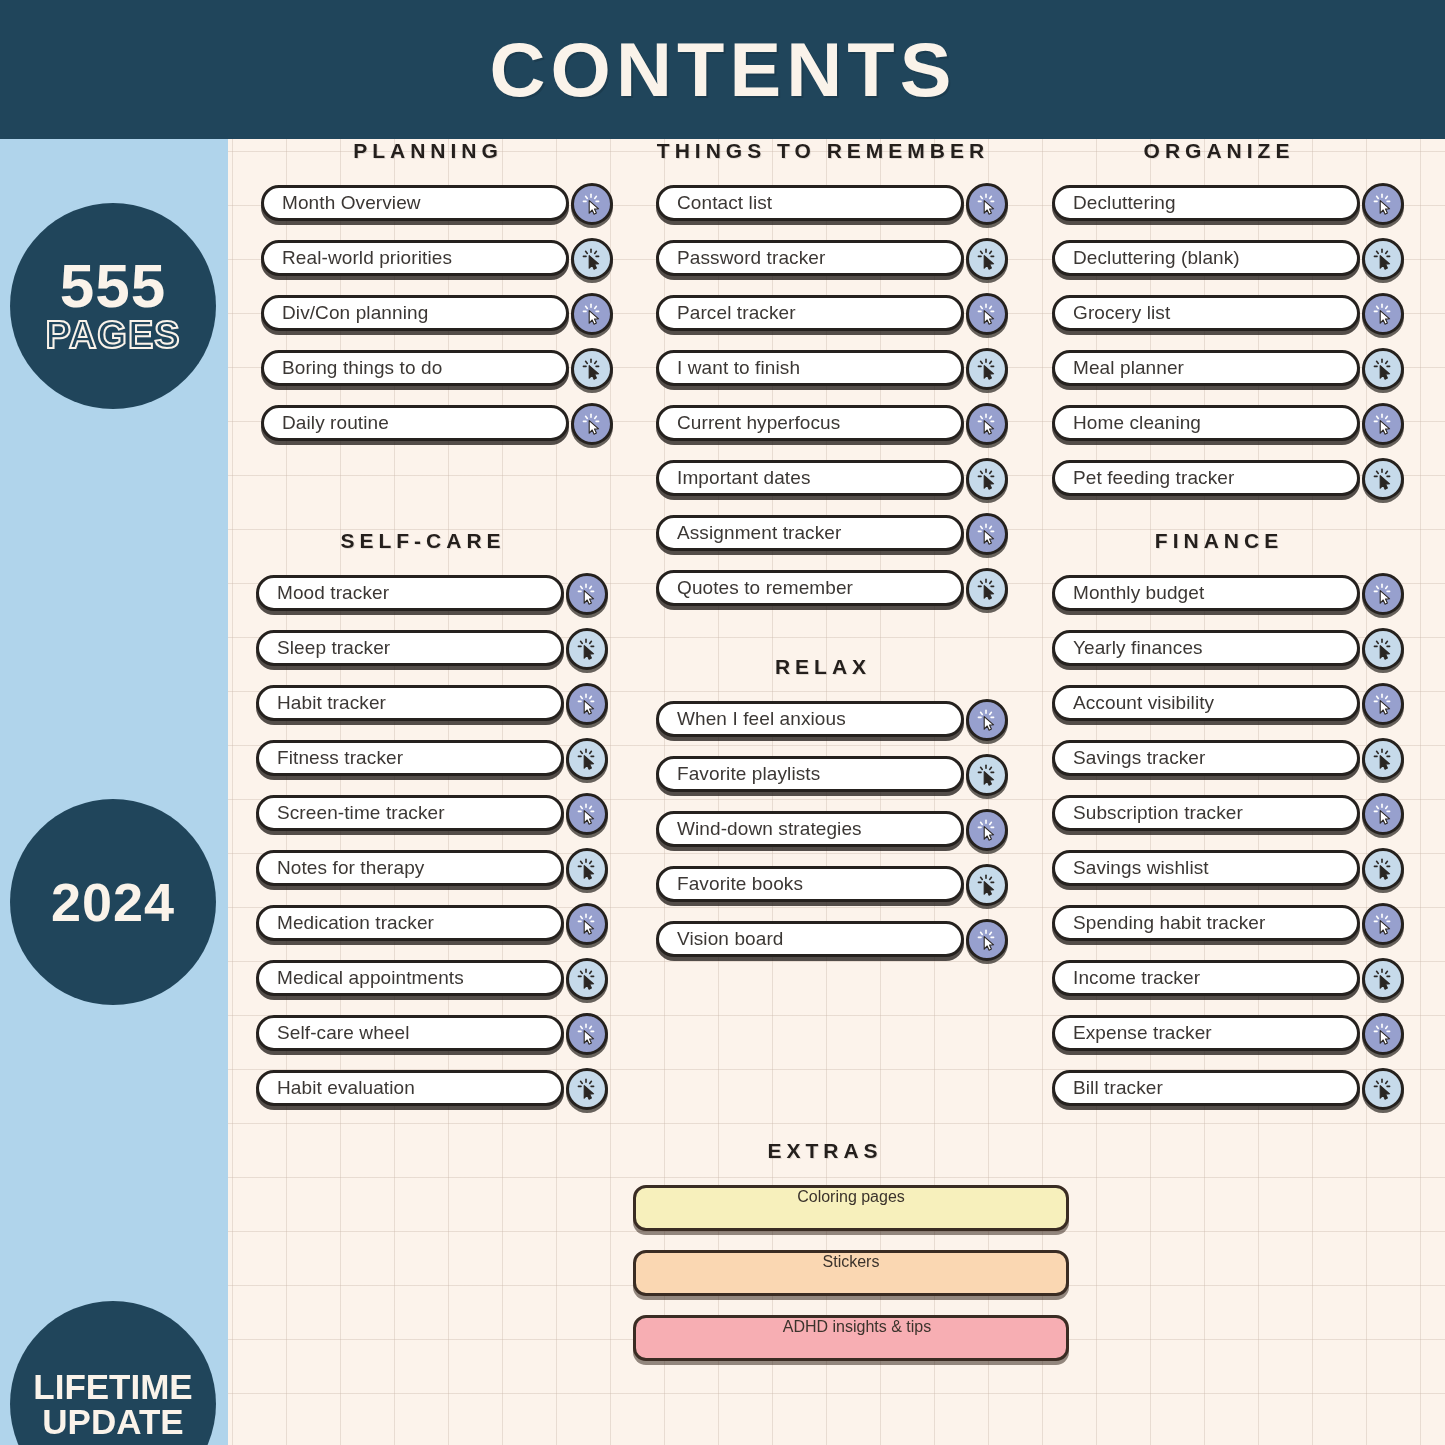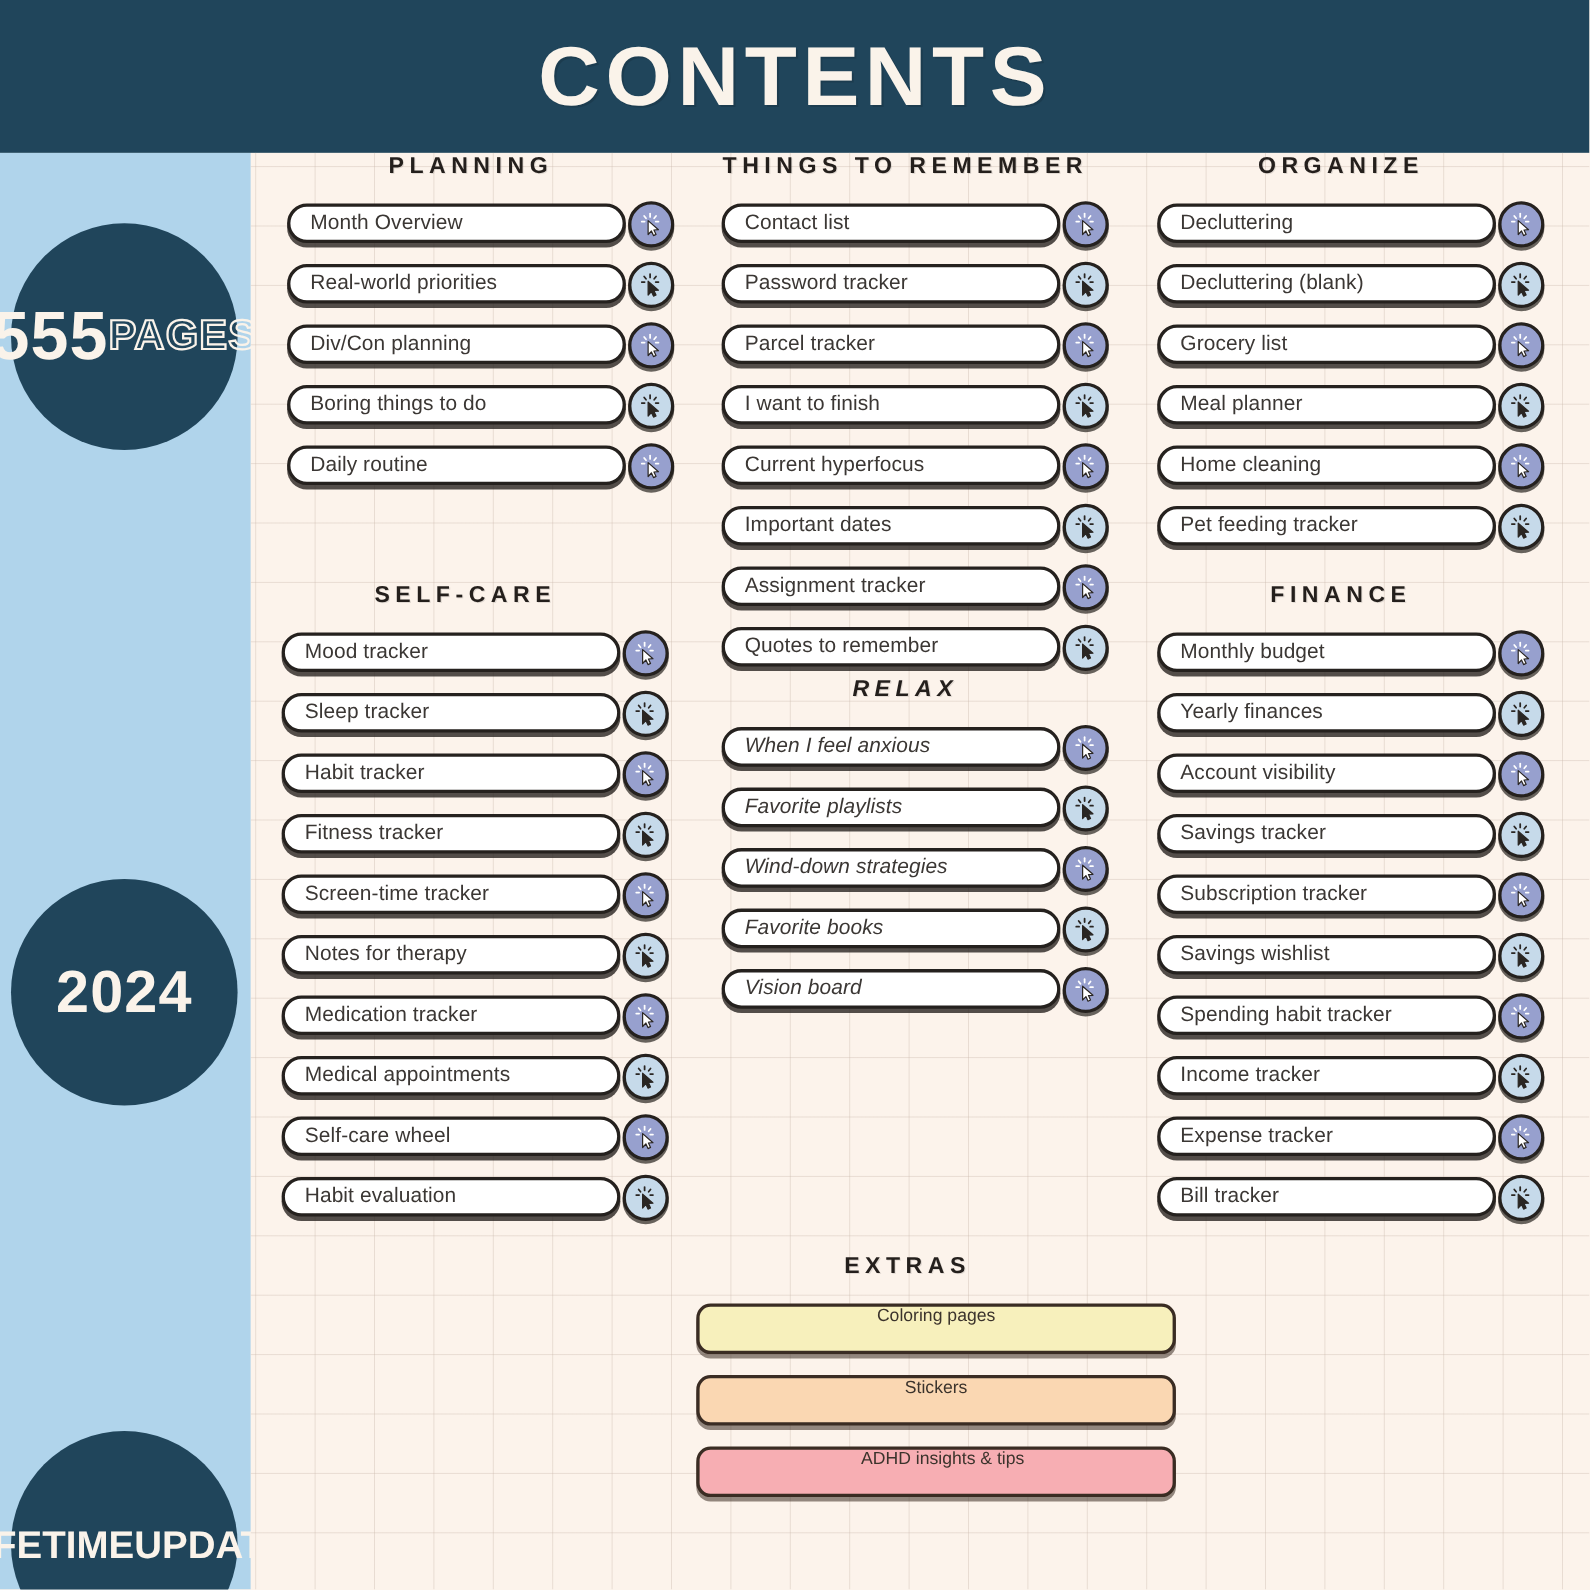--- a/index.html
+++ b/index.html
@@ -29,21 +29,21 @@
 
   
   .sidebar{
     position:absolute;left:0;top:139px;width:228px;height:1306px;
     background:#B0D4EB;
   }
   .badge{
     position:absolute;
     border-radius:50%;
     background:#20455B;
-    display:flex;flex-direction:row;align-items:center;justify-content:center;
+    display:flex;flex-direction:column;align-items:center;justify-content:center;
     text-align:center;
     color:#FAF3EA;
   }
   .badge-pages{left:10px;top:64px;width:206px;height:206px;}
   .badge-year{left:10px;top:660px;width:206px;height:206px;}
   .badge-update{left:10px;top:1162px;width:206px;height:206px;}
 
   .pages-num{
     font-size:62px;font-weight:bold;line-height:.95;
     letter-spacing:1px;
@@ -66,21 +66,21 @@
       linear-gradient(to bottom, rgba(205,188,176,.42) 1px, transparent 1px);
     background-size:54px 54px;
     background-position:4px 12px;
     overflow:hidden;
   }
 
   .col{position:absolute;}
   .col-planning{left:33px;top:0px;width:350px;}
   .col-selfcare{left:28px;top:390px;width:350px;}
   .col-remember{left:428px;top:0px;width:350px;}
-  .col-relax{left:428px;top:476px;width:350px;font-style:italic;}
+  .col-relax{left:428px;top:516px;width:350px;}
   .col-organize{left:824px;top:0px;width:350px;}
   .col-finance{left:824px;top:390px;width:350px;}
   .col-extras{left:405px;top:1000px;width:400px;}
 
   .sec-title{
     text-align:center;
     font-family:"Liberation Sans", sans-serif;
     font-weight:bold;
     font-size:21px;
     letter-spacing:5px;

